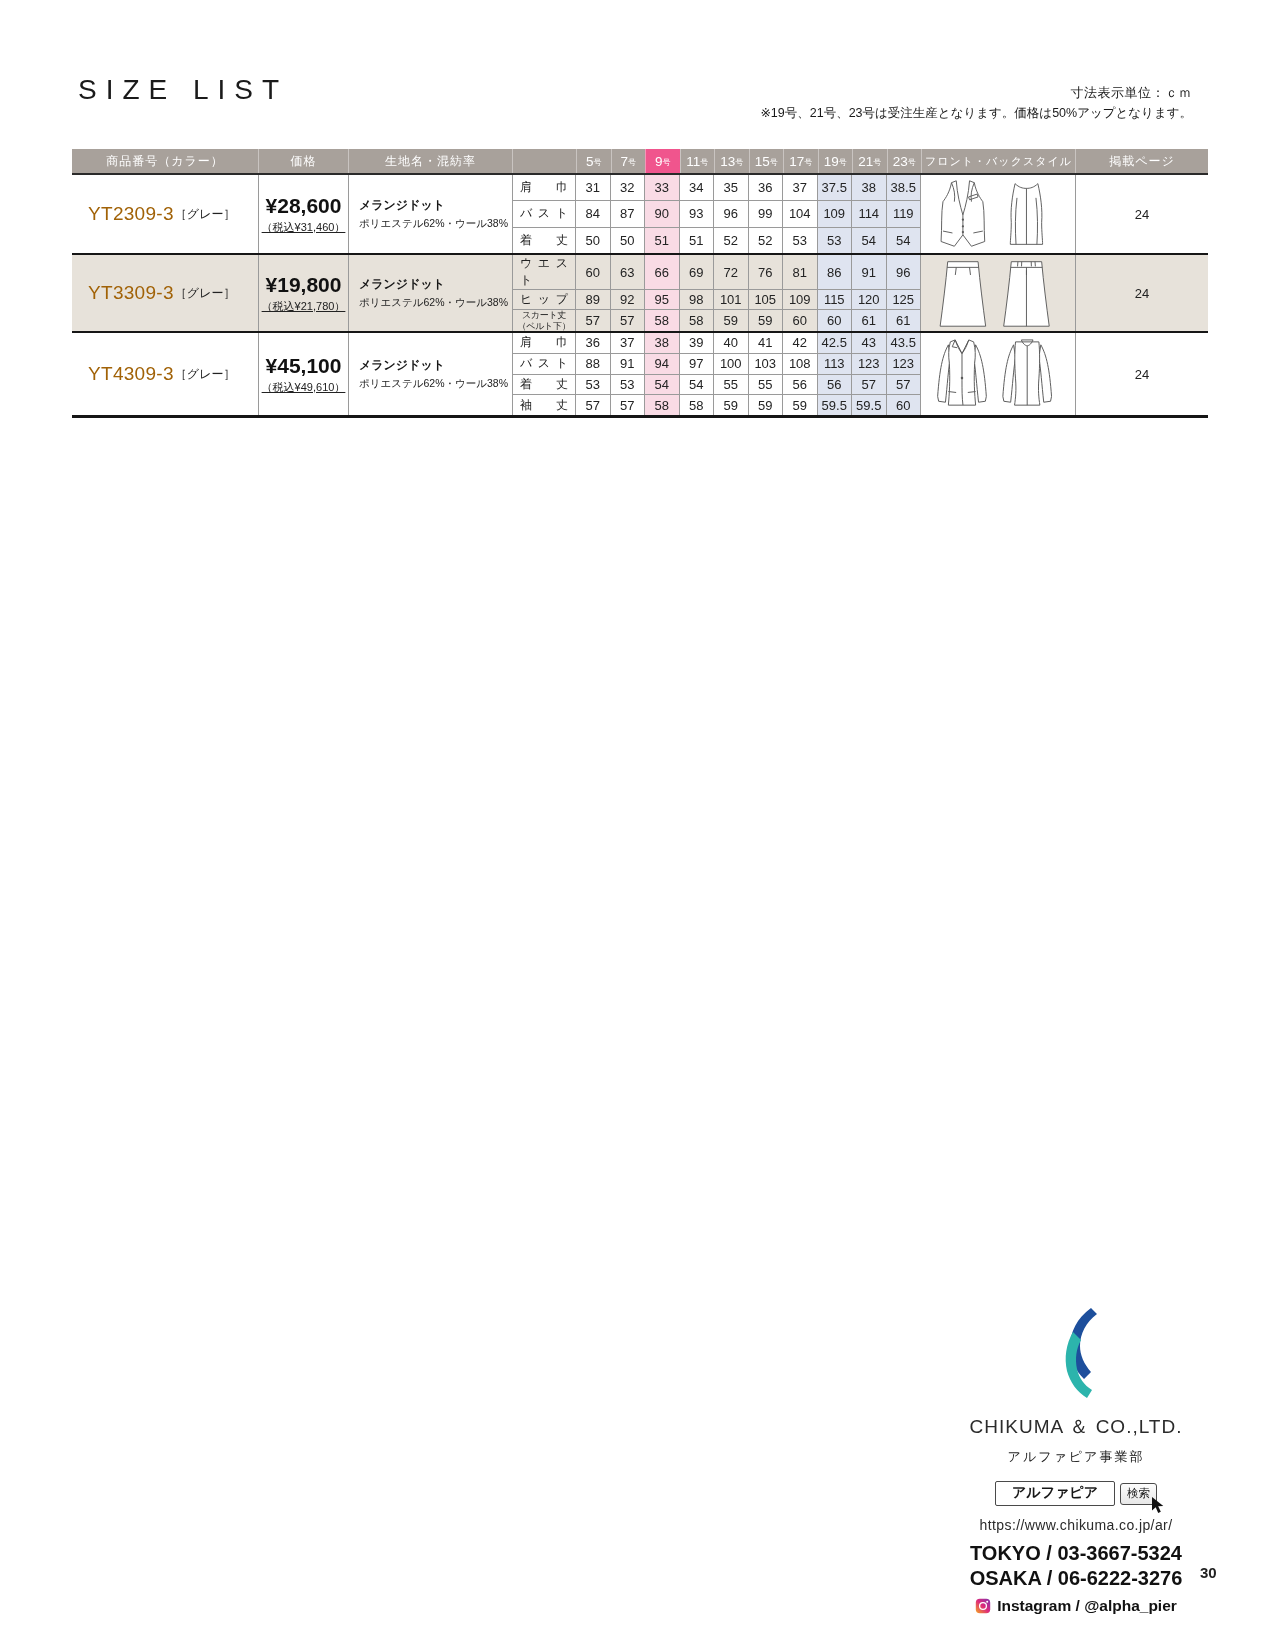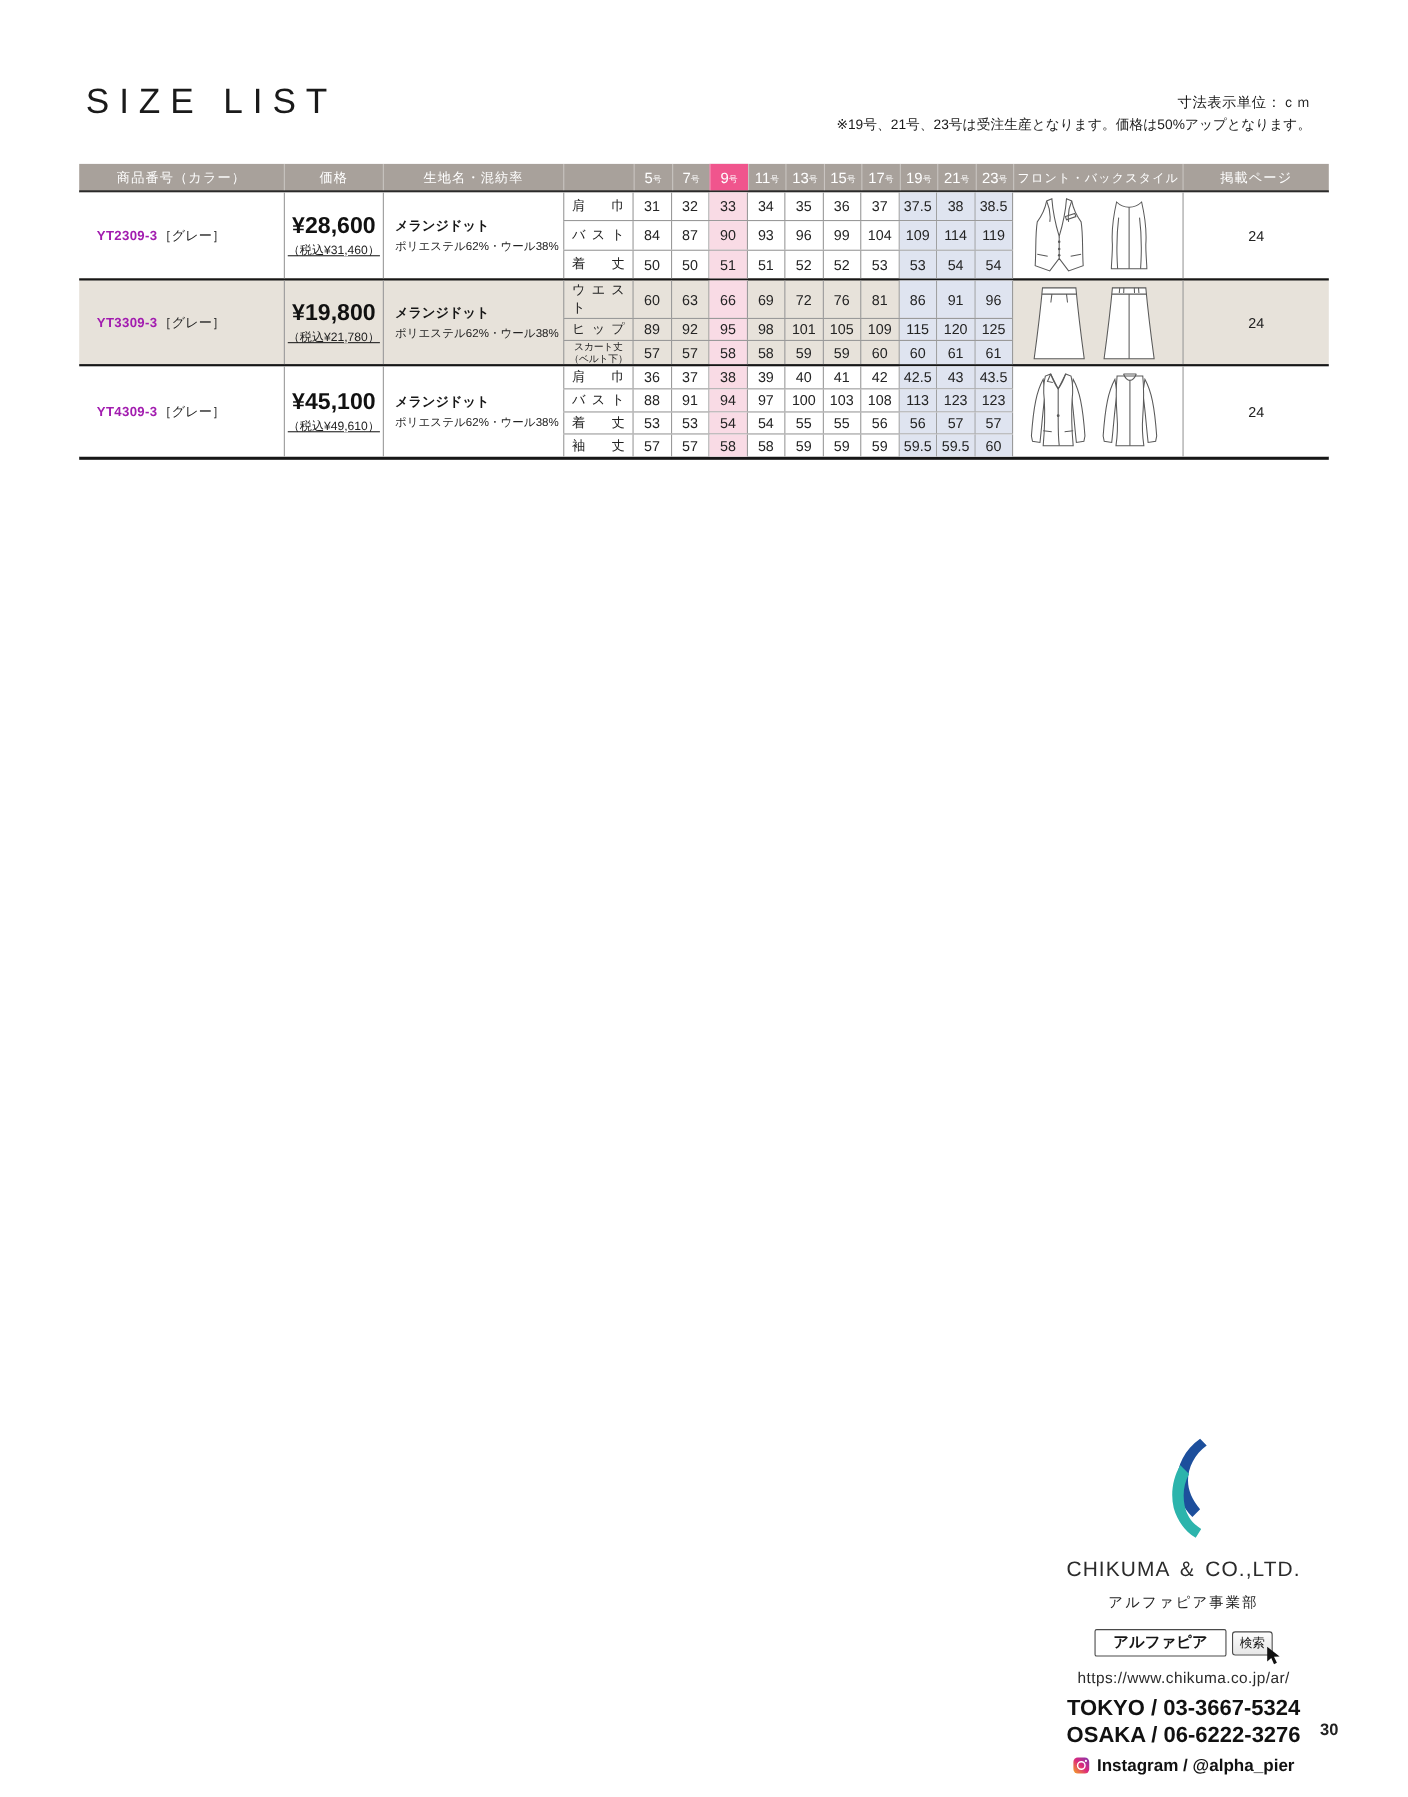--- a/index.html
+++ b/index.html
@@ -5,21 +5,21 @@
   * { margin:0; padding:0; box-sizing:border-box; }
   html,body { background:#ffffff; }
   body {
     width:1280px; height:1634px; position:relative; overflow:hidden;
     font-family:"Liberation Sans","DejaVu Sans",sans-serif; color:#222;
   }
 
   
   .title {
     position:absolute; left:78px; top:74px;
-    font-size:32px; font-weight:400; letter-spacing:9px; color:#1a1a1a;
+    font-size:28px; font-weight:400; letter-spacing:9px; color:#1a1a1a;
   }
   .top-notes { position:absolute; right:88px; top:84px; text-align:right; }
   .unit-note { font-size:13px; color:#1a1a1a; letter-spacing:.5px; }
   .prod-note { font-size:12.5px; color:#1a1a1a; margin-top:3px; }
 
   
   .size-table {
     position:absolute; left:72px; top:137px; width:1136px;
     border-bottom:3px solid #161616;
     margin-top:12px;
@@ -42,21 +42,21 @@
   .szh-pink { background:#f0558d; }
 
   .prow { display:flex; align-items:stretch; background:#fff; }
   .prow-h78 { height:78px; }
   .prow-h82 { height:84px; }
   .prow + .prow { border-top:2.5px solid #161616; }
   .prow-alt { background:#e7e2da; }
 
   .c { flex:none; display:flex; }
   .c-product { width:186px; align-items:center; padding-left:16px; }
-  .code { font-size:12px; font-weight:bold; color:#a21caf; letter-spacing:.3px; }
+  .code { font-size:19px; font-weight:normal; color:#a16207; letter-spacing:.3px; }
   .ccolor { font-size:12px; color:#222; margin-left:1px; }
   .c-price { width:90px; flex-direction:column; align-items:center; justify-content:center;
              border-left:1px solid #9a9a9a; }
   .price { font-size:21px; font-weight:bold; color:#111; }
   .tax { font-size:11px; color:#222; margin-top:2px;text-decoration:underline; }
   .c-fabric { width:164px; flex-direction:column; justify-content:center; padding-left:10px;
               border-left:1px solid #9a9a9a; }
   .fname { font-size:12px; font-weight:bold; color:#161616; }
   .fcomp { font-size:10.5px; color:#222; margin-top:3px; }
 
@@ -86,21 +86,21 @@
   .division { font-size:13px; color:#222; letter-spacing:2px; margin-top:8px; }
   .searchrow { margin-top:15px; display:flex; justify-content:center; align-items:center; gap:5px; }
   .searchbox { border:1.5px solid #4a4a4a; border-radius:2px; padding:2px 16px 3px;
                font-size:14px; font-weight:bold; color:#161616; background:#fff; }
   .searchbtn { position:relative; border:1.5px solid #4a4a4a; border-radius:3px; padding:2px 6px 3px;
                font-size:11.5px; color:#161616; background:linear-gradient(#fdfdfd,#e7e7e7); }
   .cursor { position:absolute; right:-9px; bottom:-10px; }
   .url { font-size:14px; color:#2a2a2a; letter-spacing:.4px; margin-top:11px; white-space:nowrap; }
   .phone { font-size:20px; font-weight:bold; color:#111; letter-spacing:0; margin-top:9px; white-space:nowrap; }
   .phone2 { margin-top:2px; }
-  .igrow { margin-top:7px; display:flex; justify-content:center; align-items:flex-start; gap:6px; }
+  .igrow { margin-top:7px; display:flex; justify-content:center; align-items:center; gap:6px; }
   .igtext { font-size:15.5px; font-weight:bold; color:#111; white-space:nowrap; }
   .pageno { position:absolute; left:1200px; top:1564px; font-size:15px; font-weight:bold; color:#222; }
   .hidden-defs { position:absolute; width:0; height:0; overflow:hidden; }
 </style>
 </head>
 <body>
 
 <svg class="hidden-defs" aria-hidden="true">
   <defs>
     <symbol id="sym-vest" viewBox="0 0 150 78">

